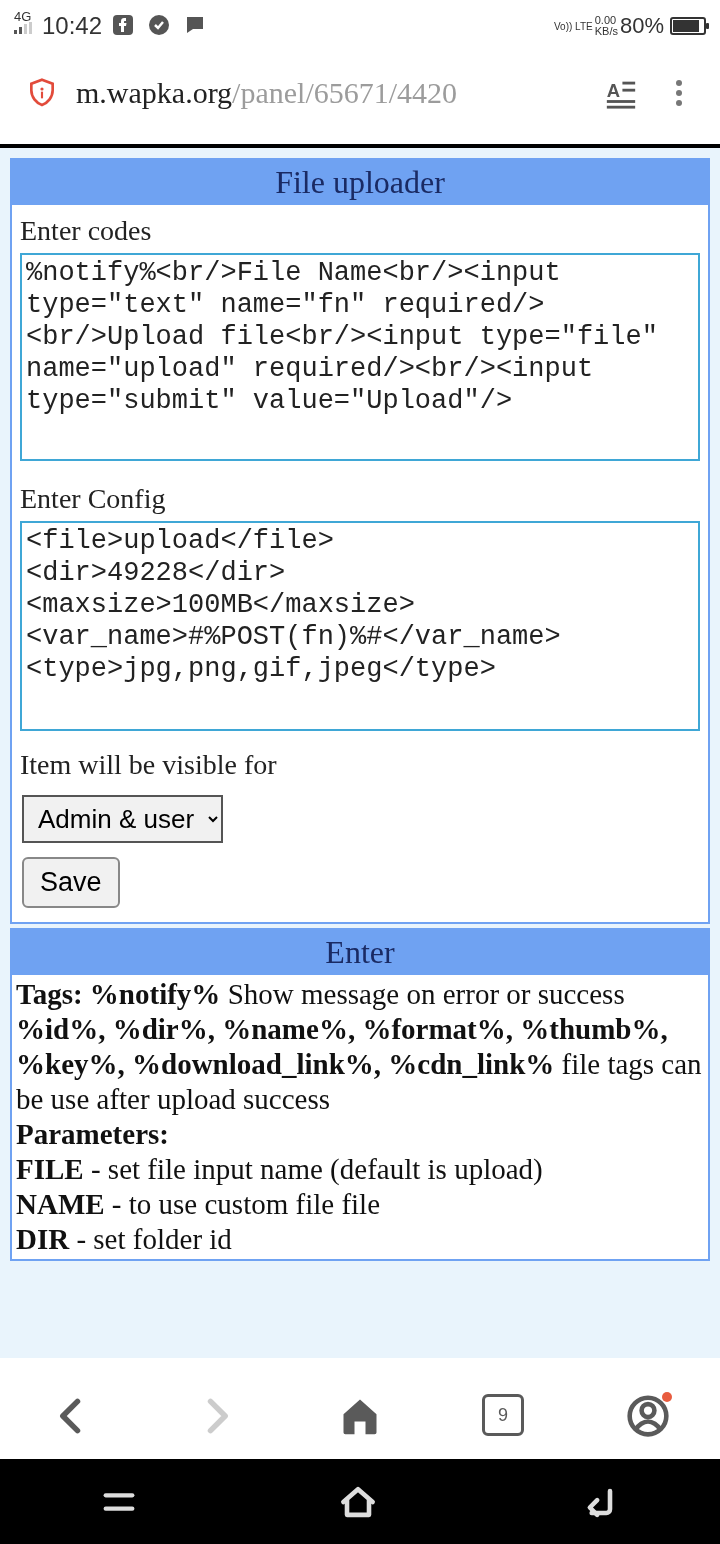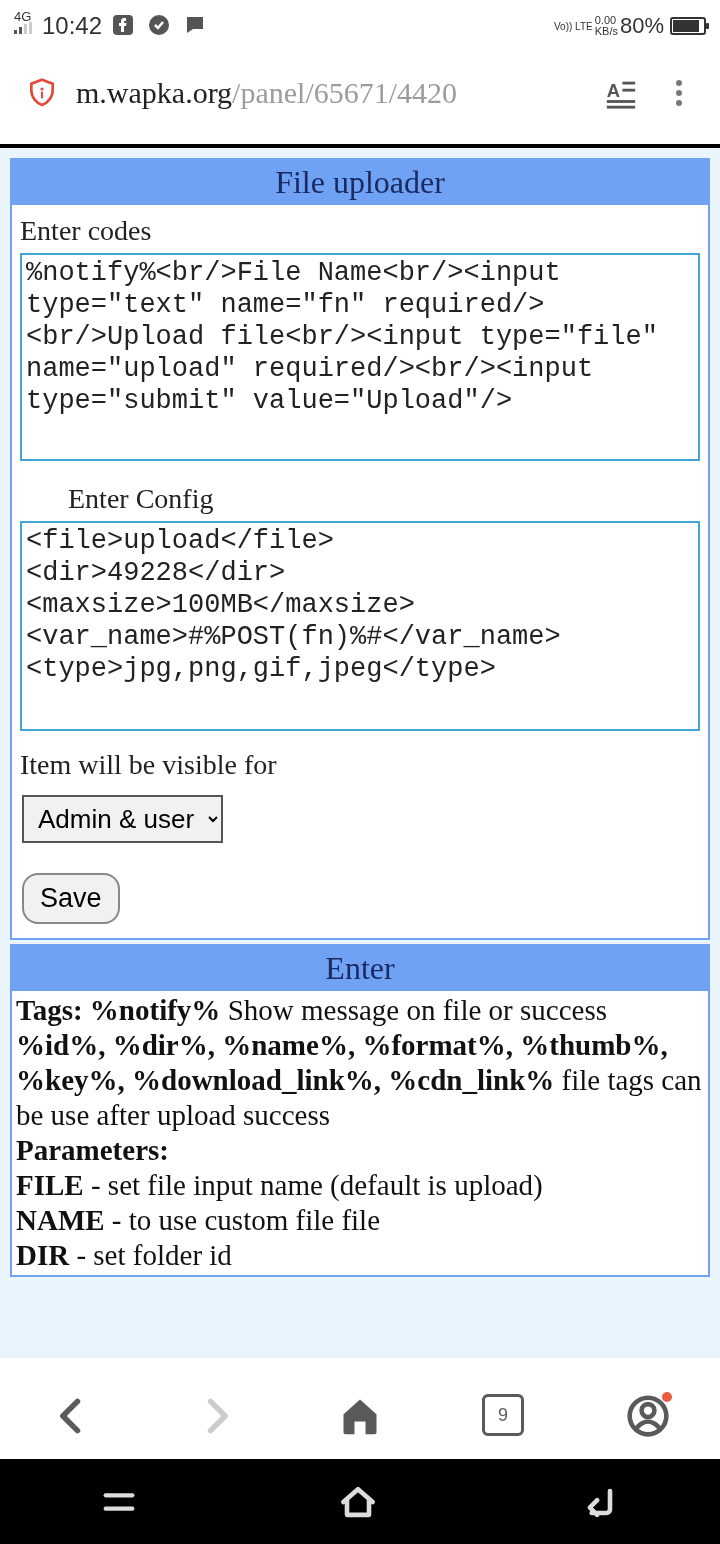--- a/index.html
+++ b/index.html
@@ -25,21 +25,21 @@
   .kebab span { width:6px; height:6px; background:#777; border-radius:50%; }
   .page { background:#e9f4fc; padding:10px 10px 0 10px; height:1210px;}
   .panel { border:2px solid #6fa2f2; background:#fff; }
   .panel-header { background:#6fa2f2; color:#1a2a63; font-size:32px; text-align:center; padding:4px 0; font-family: Georgia, serif;}
   .panel-body { padding:6px 8px 14px 8px; }
   .label { font-size:28px; color:#222; margin:4px 0 6px 0; }
   textarea.codearea { width:100%; border:2px solid #3fa7d6; font-family: "Courier New", monospace; font-size:27px; line-height:32px; padding:2px 4px; color:#222; resize:none; }
   #codes { height:208px; }
   #config { height:210px; }
   select.vis { font-family: Arial, sans-serif; font-size:26px; padding:6px 10px; border:2px solid #555; background:#f1f1f1; margin:8px 0 14px 2px;}
-  button.save { font-family: Arial, sans-serif; font-size:27px; padding:8px 16px; border:2px solid #888; border-radius:16px; background:#f1f1f1; margin:16px 0 0 2px;}
+  button.save { font-family: Arial, sans-serif; font-size:27px; padding:8px 16px; border:2px solid #888; border-radius:6px; background:#f1f1f1; margin:0 0 0 2px;}
   .note-panel { margin-top:4px; border:2px solid #6fa2f2; background:#fff; }
   .note-panel .panel-header { background:#6fa2f2; }
   .note-body { padding:2px 4px; font-size:29px; line-height:35px; color:#111; }
   .note-body b { font-weight:bold; }
   .bottom-bar { position:absolute; top:1373px; left:0; width:720px; height:86px; background:#fff; display:flex; align-items:center; justify-content:space-around; }
   .bottom-bar .navic { width:44px; height:44px; color:#5a5a5a; position:relative;}
   .tabcount { border:3px solid #5a5a5a; border-radius:6px; width:42px; height:42px; display:flex; align-items:center; justify-content:center; font-family:Arial; font-size:18px; color:#5a5a5a;}
   .account-dot { position:absolute; top:-2px; right:-2px; width:10px; height:10px; background:#e85c3f; border-radius:50%; }
   .sys-nav { position:absolute; top:1459px; left:0; width:720px; height:85px; background:#000; display:flex; align-items:center; justify-content:space-around; }
   .sys-nav .sic { color:#ddd; }
@@ -119,38 +119,38 @@
       <span></span>
     </div>
 </div>
 
 <div class="page">
   <div class="panel">
     <div class="panel-header">File uploader</div>
     <div class="panel-body">
       <div class="label">Enter codes</div>
       <textarea id="codes" class="codearea" style="">%notify%&lt;br/&gt;File Name&lt;br/&gt;&lt;input type="text" name="fn" required/&gt;&lt;br/&gt;Upload file&lt;br/&gt;&lt;input type="file" name="upload" required/&gt;&lt;br/&gt;&lt;input type="submit" value="Upload"/&gt;</textarea>
-      <div class="label" style="margin-top:18px;margin-left:48px;">Enter Config</div>
+      <div class="label" style="margin-top:18px;">Enter Config</div>
       <textarea id="config" class="codearea" style="">&lt;file&gt;upload&lt;/file&gt;
 &lt;dir&gt;49228&lt;/dir&gt;
 &lt;maxsize&gt;100MB&lt;/maxsize&gt;
 &lt;var_name&gt;#%POST(fn)%#&lt;/var_name&gt;
 &lt;type&gt;jpg,png,gif,jpeg&lt;/type&gt;</textarea>
       <div class="label" style="margin-top:14px;">Item will be visible for</div>
       <select class="vis">
         <option>Admin &amp; user</option>
       </select>
       <div><button class="save">Save</button></div>
     </div>
   </div>
 
   <div class="note-panel">
     <div class="panel-header">Enter</div>
     <div class="note-body">
-      <b>Tags: %notify%</b><span> Show message on file or success</span><br>
+      <b>Tags: %notify%</b><span> Show message on error or success</span><br>
       <b>%id%, %dir%, %name%, %format%, %thumb%, %key%, %download_link%, %cdn_link%</b><span> file tags can be use after upload success</span><br>
       <b>Parameters:</b><br>
       <b>FILE</b><span> - set file input name (default is upload)</span><br>
       <b>NAME</b><span> - to use custom file file</span><br>
       <b>DIR</b><span> - set folder id</span>
     </div>
   </div>
 </div>
 
 <div class="bottom-bar">

